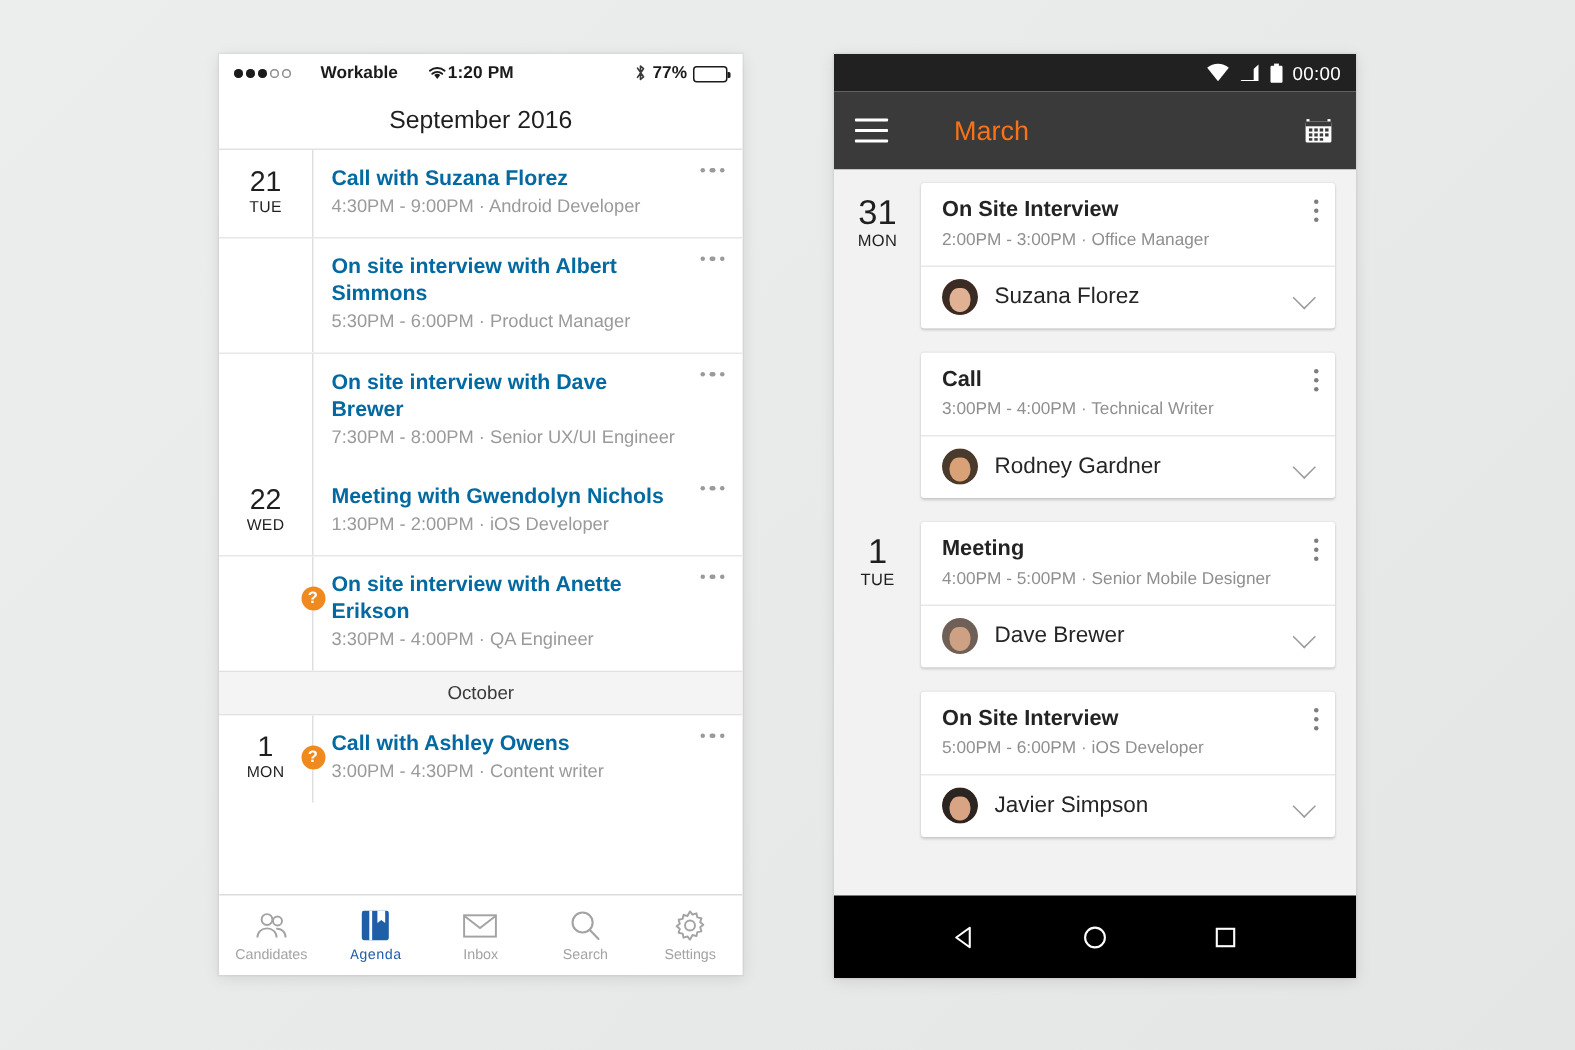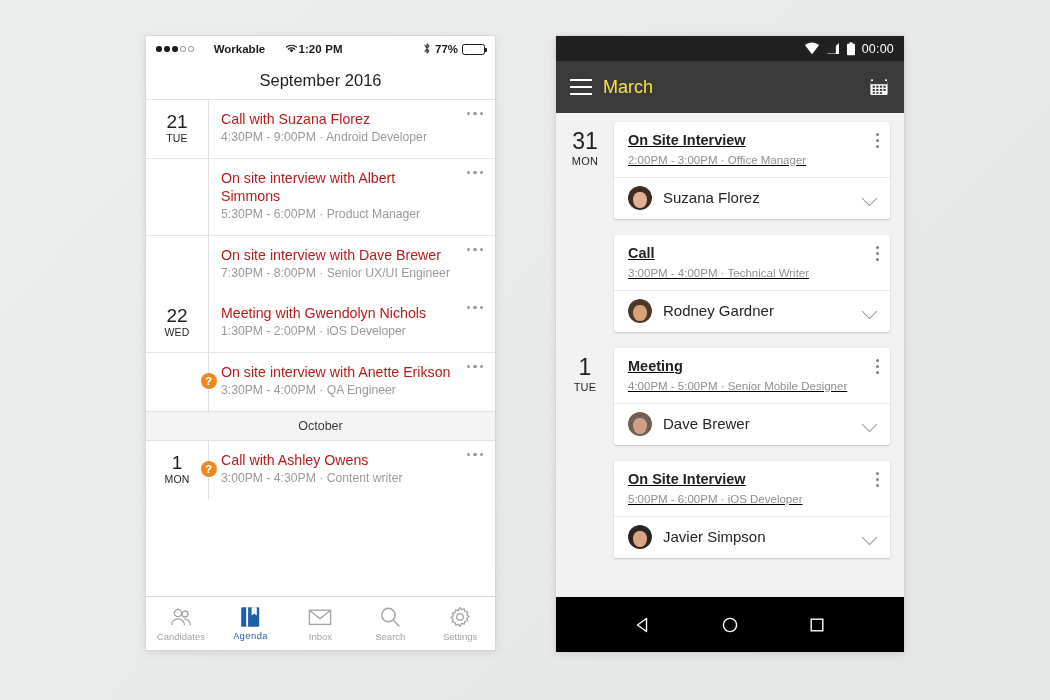--- a/index.html
+++ b/index.html
@@ -136,23 +136,24 @@
   .ios-eventcol {
     flex: 1 1 auto;
     border-left: 1px solid #dfdfdf;
     padding: 10px 0 12px 12px;
     position: relative;
     min-height: 40px;
     box-sizing: border-box;
   }
   .ios-ev-title {
     font-size: 14.2px;
-    color: #b91c1c;
+    color: #0369a1;
     line-height: 18px;
     padding-right: 40px;
+    font-weight: bold;
   }
   .ios-ev-sub {
     font-size: 12.2px;
     color: #9a9a9a;
     line-height: 17px;
     margin-top: 1px;
   }
   .ios-dots {
     position: absolute;
     right: 12px;
@@ -244,23 +245,23 @@
   }
   .and-burger {
     width: 22px; height: 16px;
     display: flex; flex-direction: column; justify-content: space-between;
   }
   .and-burger span {
     display: block; height: 2.2px; background: #ffffff; border-radius: 0.5px;
   }
   .and-title {
     font-size: 18px;
-    margin-left: 11px;
+    margin-left: 44px;
     flex: 1 1 auto;
-    color: #fde047;
+    color: #f97316;
   }
   .and-calicon { width: 22px; height: 22px; }
   .and-calicon svg { display: block; }
 
   
   .and-body {
     height: 484px;
     background: #f2f2f2;
     padding: 9px 4px 0 0;
     box-sizing: border-box;
@@ -293,21 +294,21 @@
     padding-right: 10px;
   }
   .and-card {
     background: #ffffff;
     border-radius: 2px;
     box-shadow: 0 1px 2px rgba(0,0,0,0.17), 0 0 1px rgba(0,0,0,0.10);
     margin-bottom: 16px;
     position: relative;
     padding: 9px 0 0 0;
   }
-  .and-card-head { padding: 0 14px 9px 14px; text-decoration: underline; }
+  .and-card-head { padding: 0 14px 9px 14px; }
   .and-card-title {
     font-size: 14.5px;
     font-weight: bold;
     color: #232323;
     line-height: 19px;
   }
   .and-card-sub {
     font-size: 11.5px;
     color: #8f8f8f;
     line-height: 16px;

